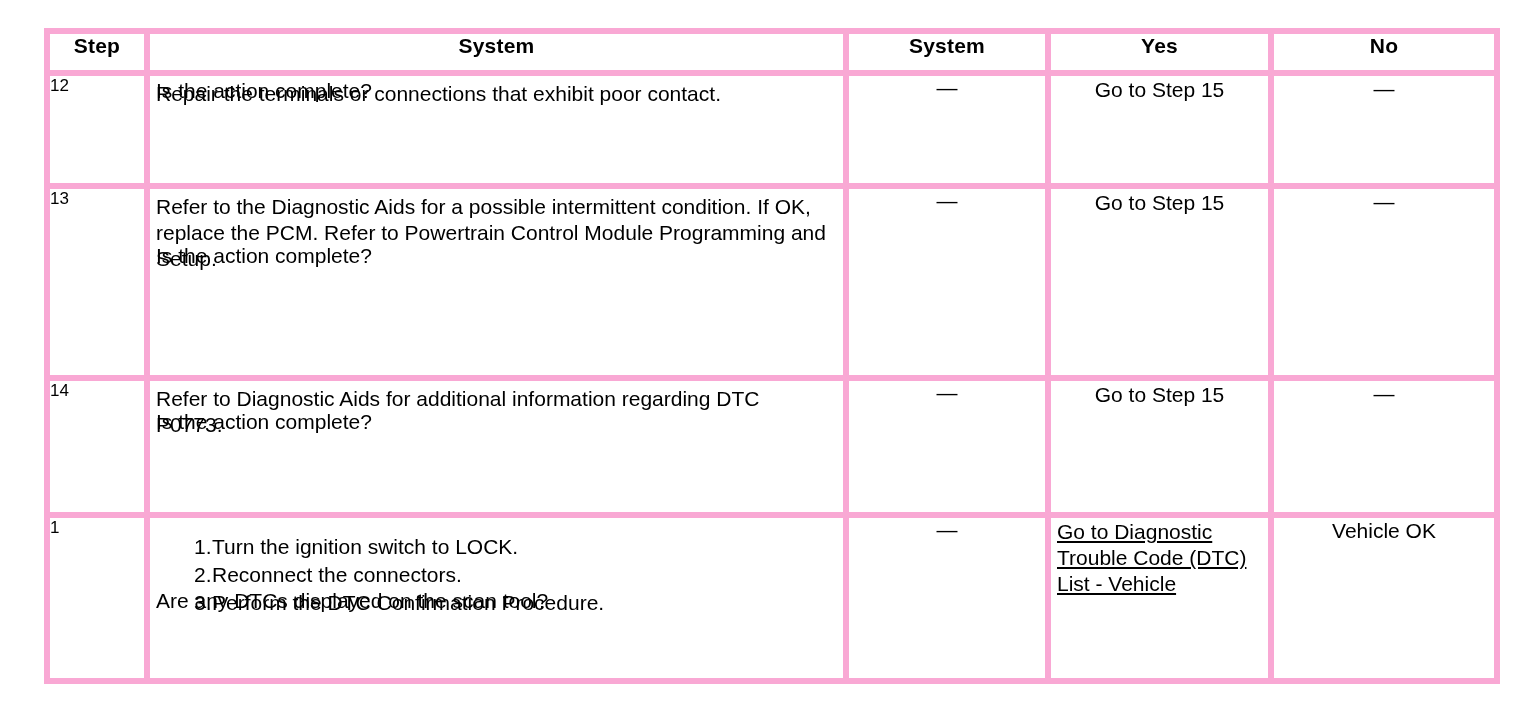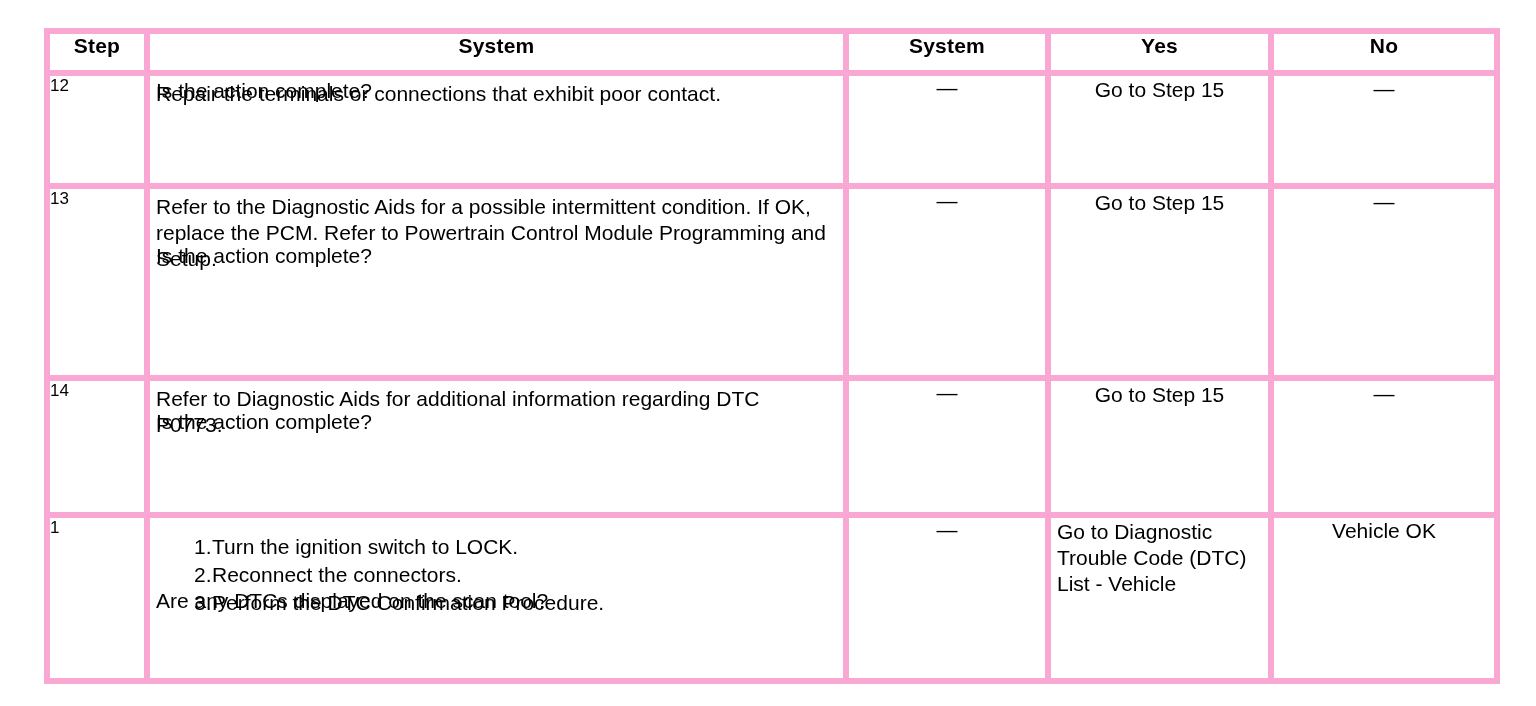--- a/index.html
+++ b/index.html
@@ -128,20 +128,21 @@
     text-align: center;
     font-size: 21px;
     line-height: 26px;
   }
   .yes-inner {
     padding: 1px 0 3px 0;
   }
   .yes-inner.left-align {
     text-align: left;
     padding-left: 6px;
+    text-decoration: underline;
   }
 
   
   td.no-cell {
     vertical-align: bottom;
     text-align: center;
     font-size: 21px;
     line-height: 26px;
   }
   .no-inner {

